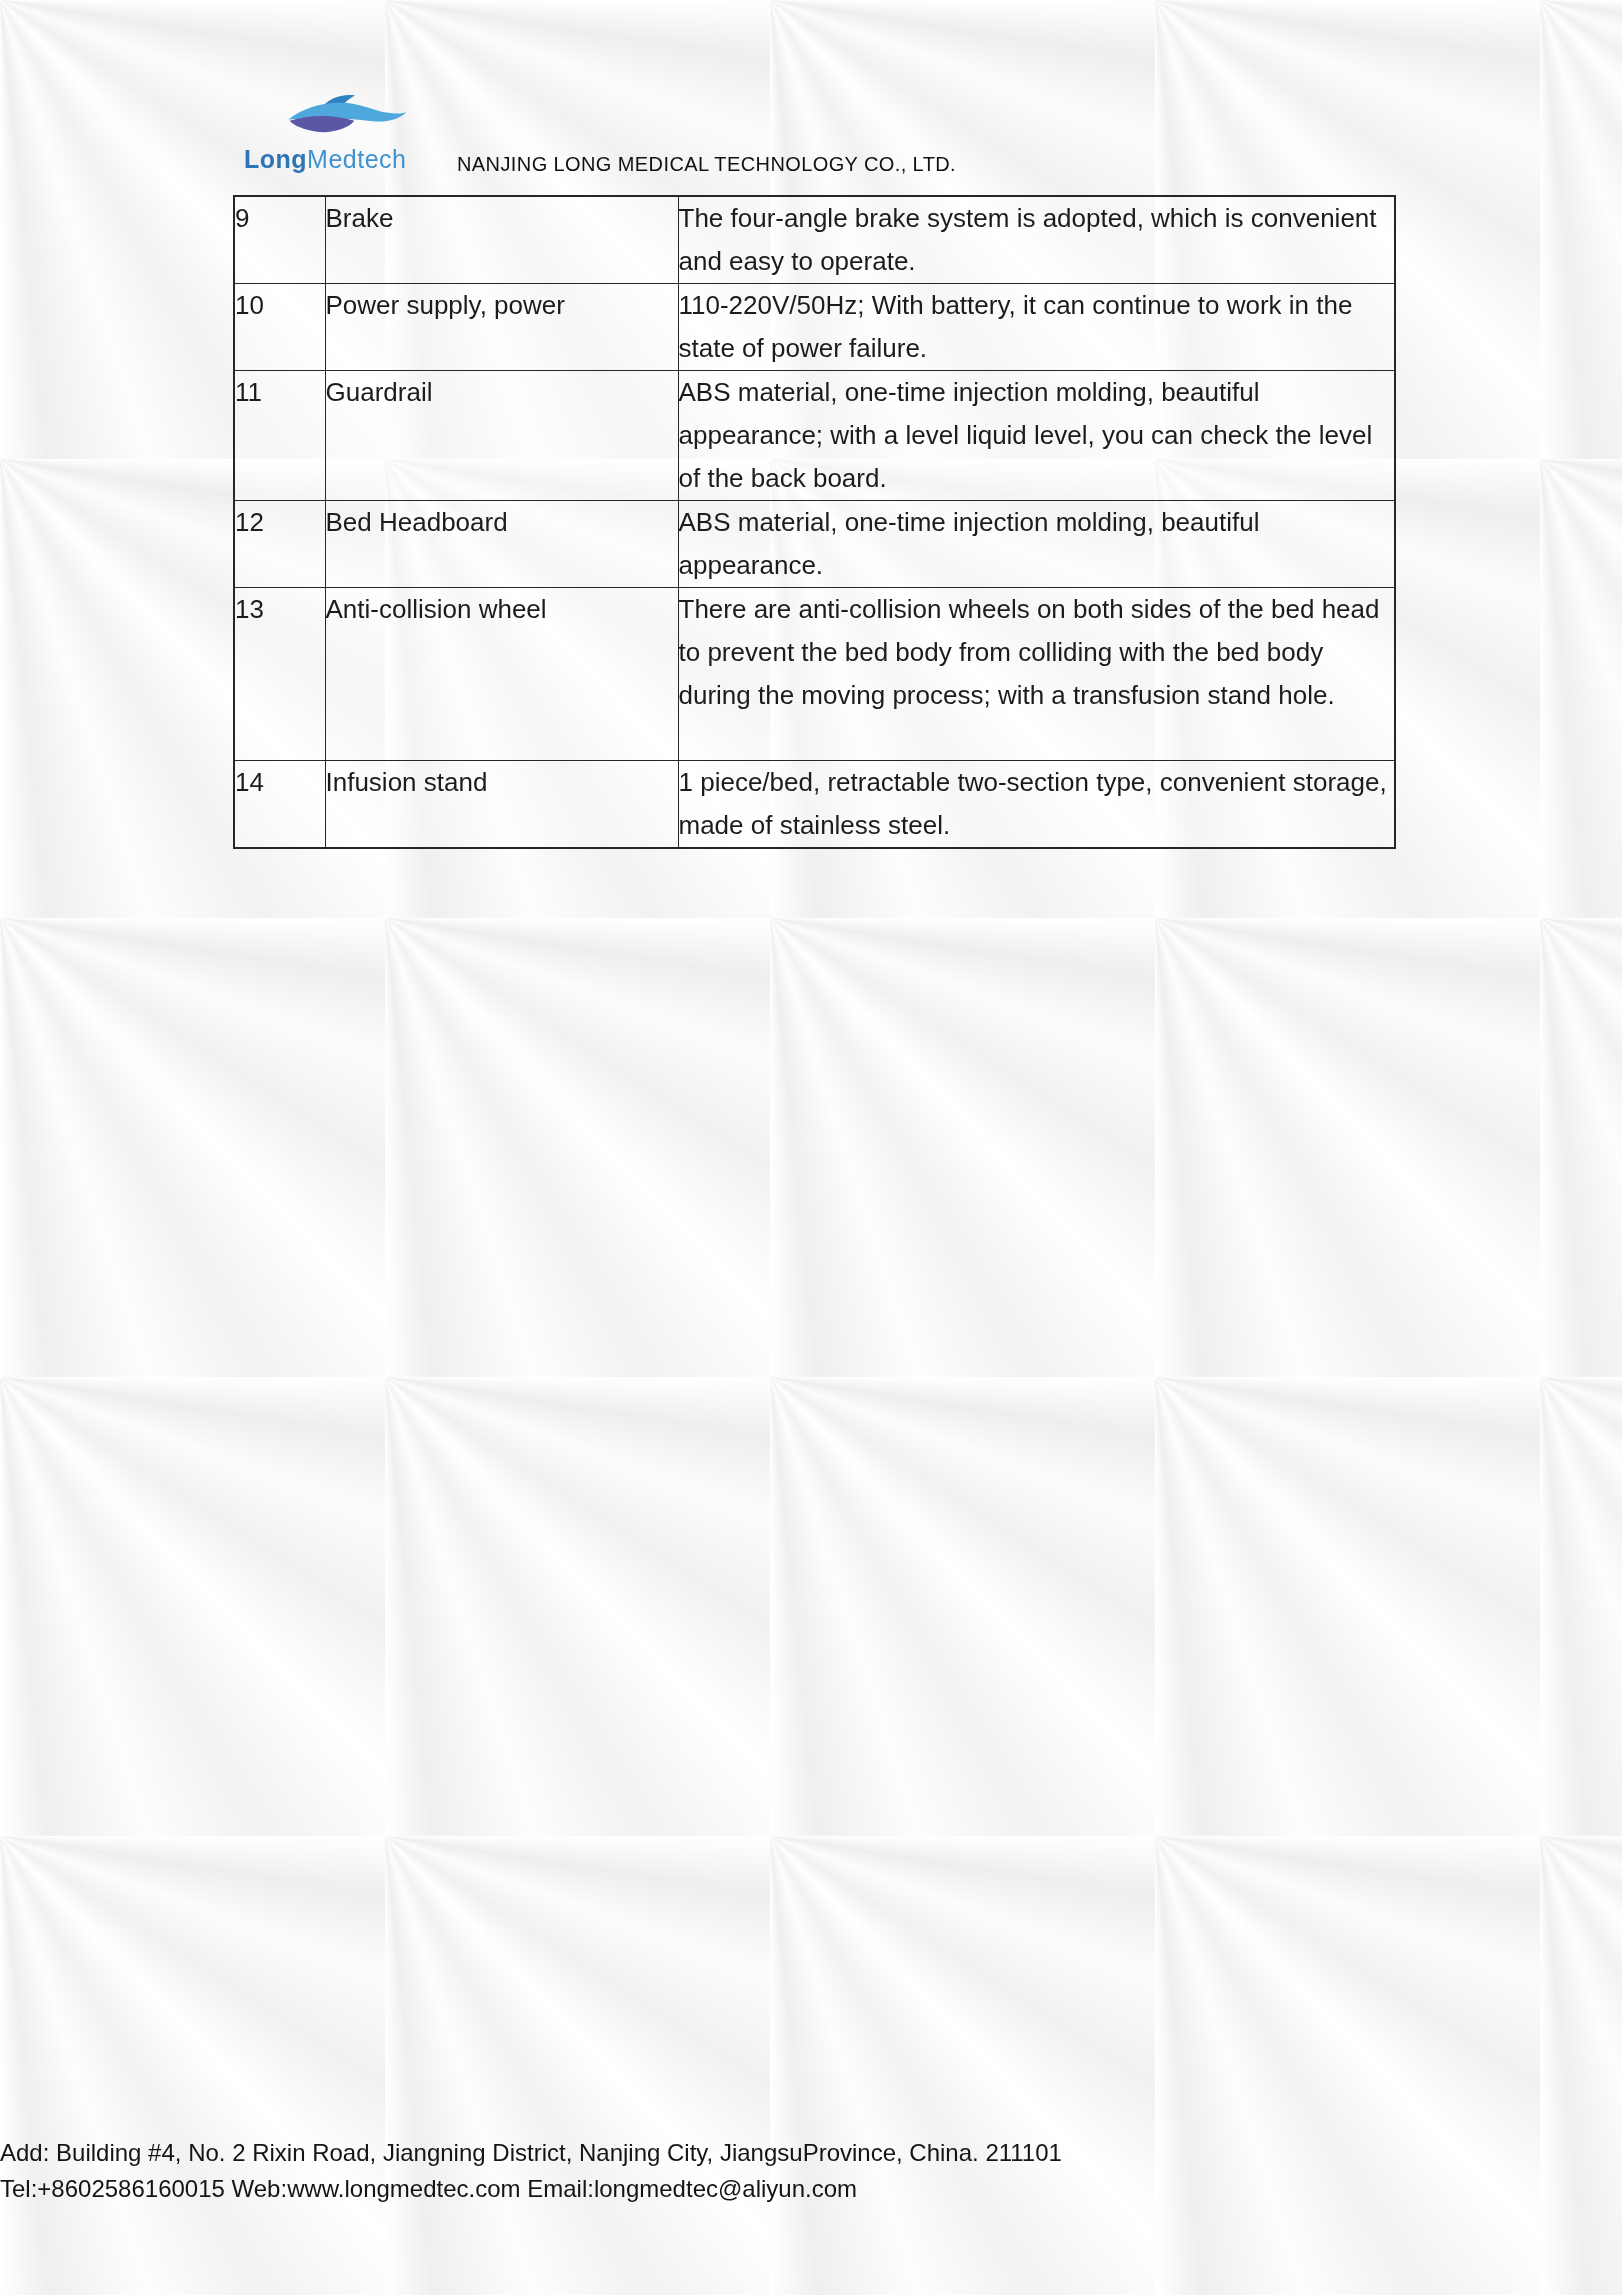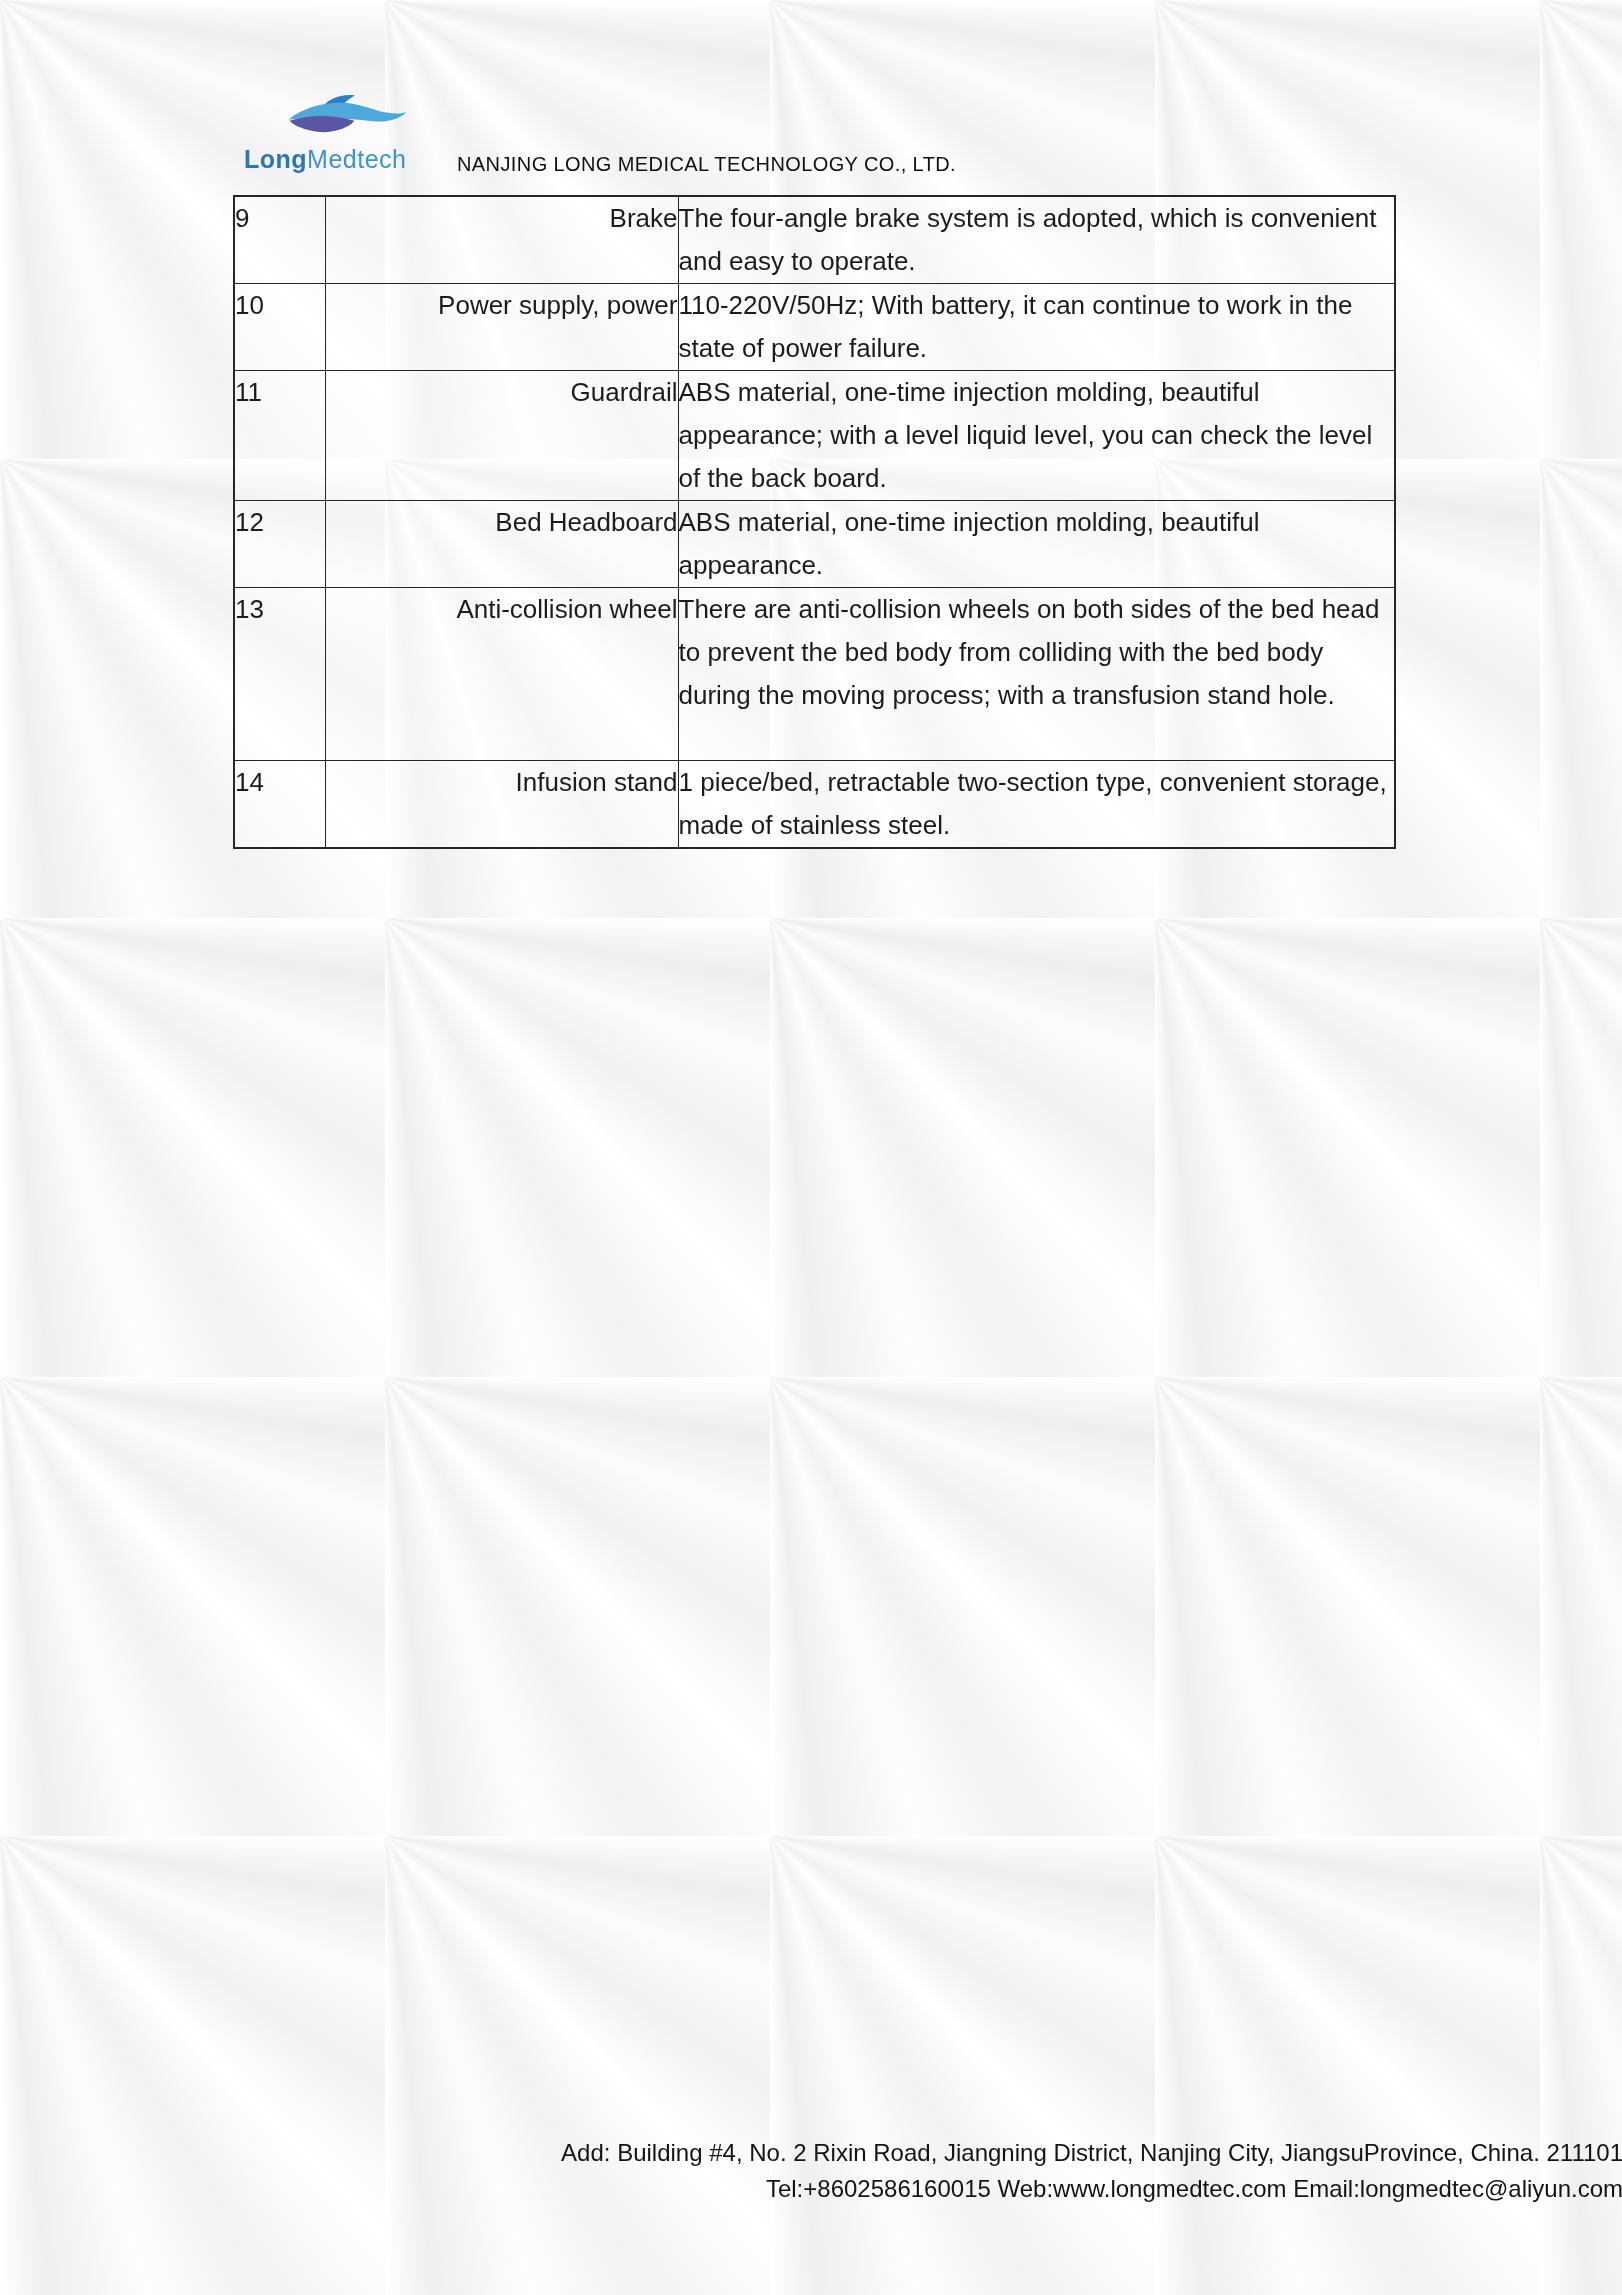--- a/index.html
+++ b/index.html
@@ -43,31 +43,31 @@
   table.spec { border: 2.7px solid #262626; }
   table.spec td {
     border: 1.8px solid #262626;
     vertical-align: top;
     font-size: 26px;
     line-height: 43px;
     padding: 0;
     color: #1c1c1c;
   }
   td.c-no   { width: 91px; padding-left: 20px; }
-  td.c-item { width: 353px; padding-left: 12.7px; text-align: right; }
+  td.c-item { width: 353px; padding-left: 12.7px; }
   td.c-desc { width: 717px; padding-left: 11px; padding-right: 12.7px; }
   tr.h2 { height: 86px; }
   tr.h3 { height: 129px; }
   tr.h4 { height: 173px; }
   tr.h1 { height: 42px; }
 
   
   .footer {
     position: absolute; left: 0; top: 2135px; width: 100%;
-    text-align: right;
+    text-align: left;
     font-size: 24px; line-height: 36px;
     color: #141414;
   }
 </style>
 </head>
 <body>
 
 <div class="page">
 
   <div class="logo">

